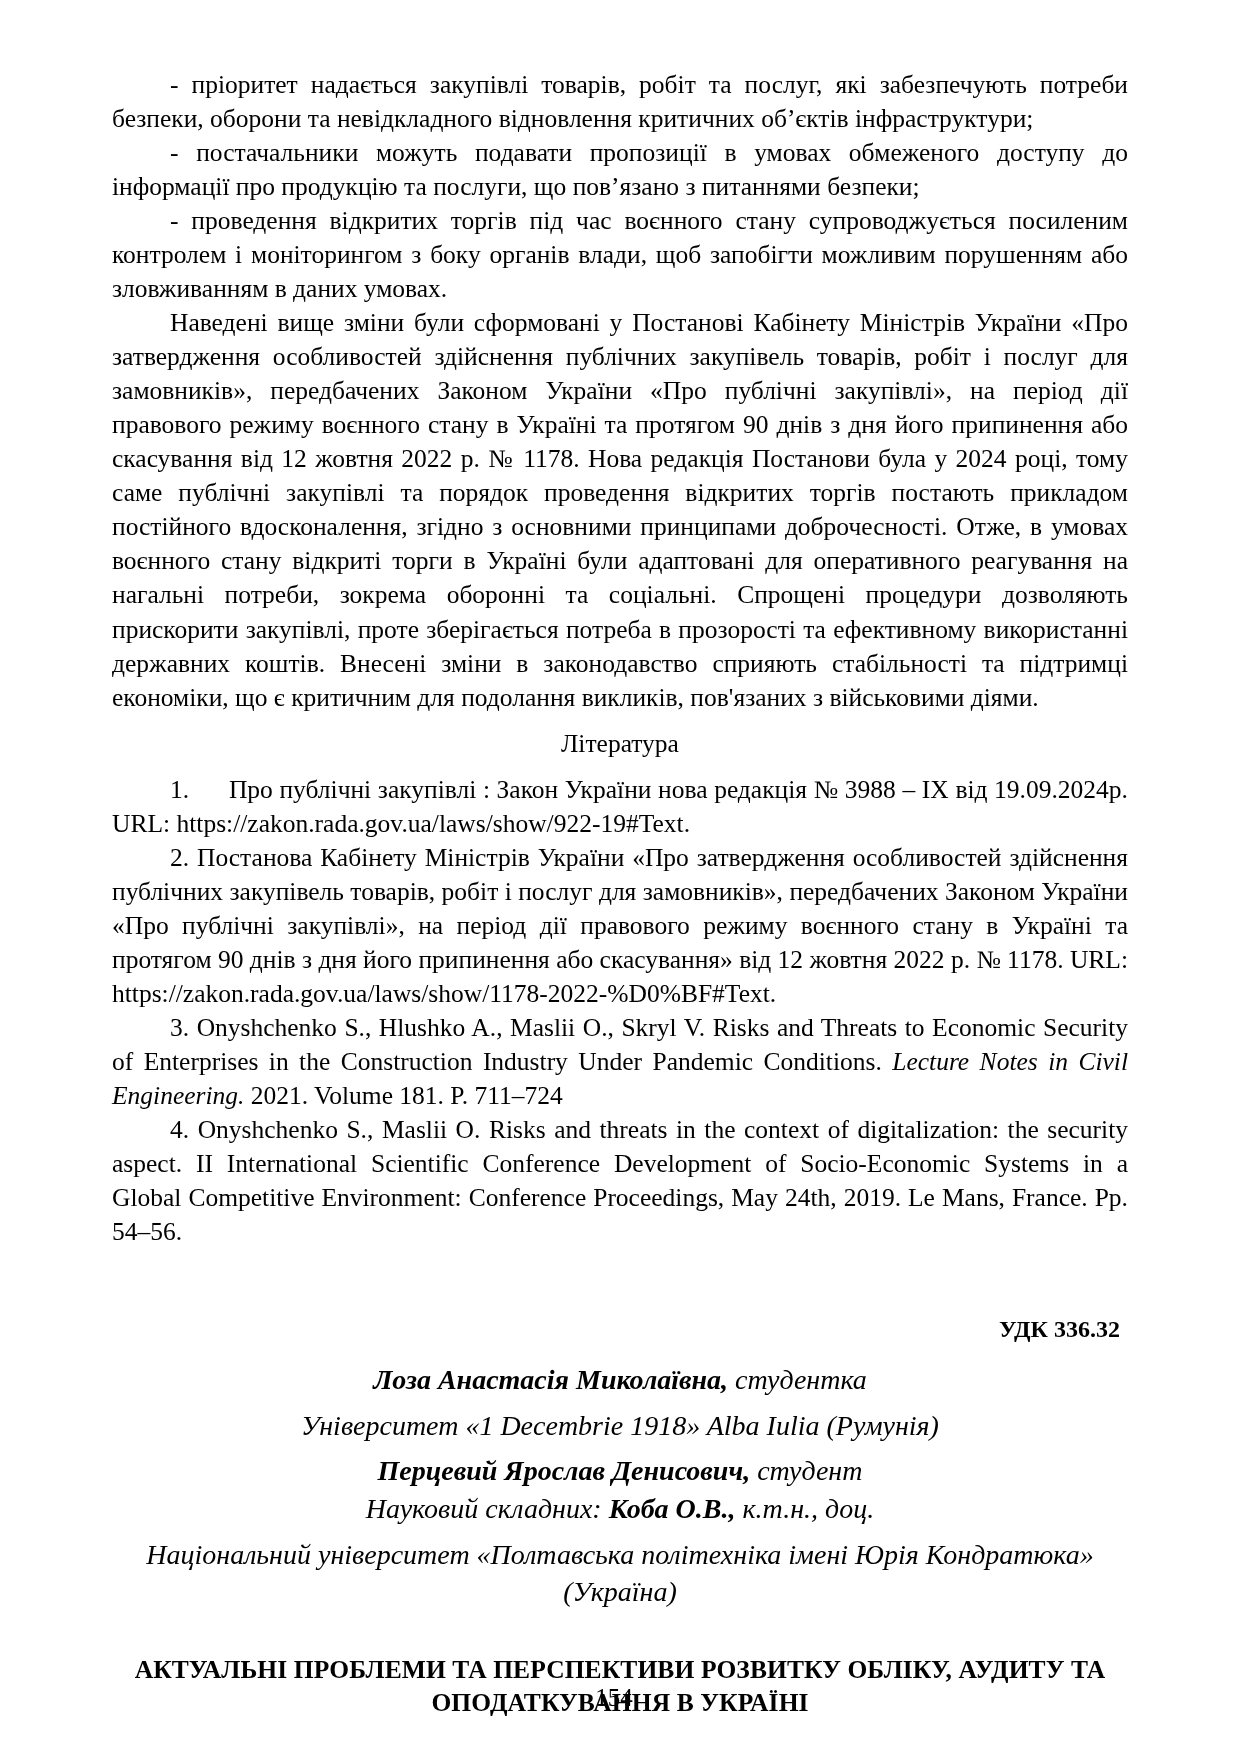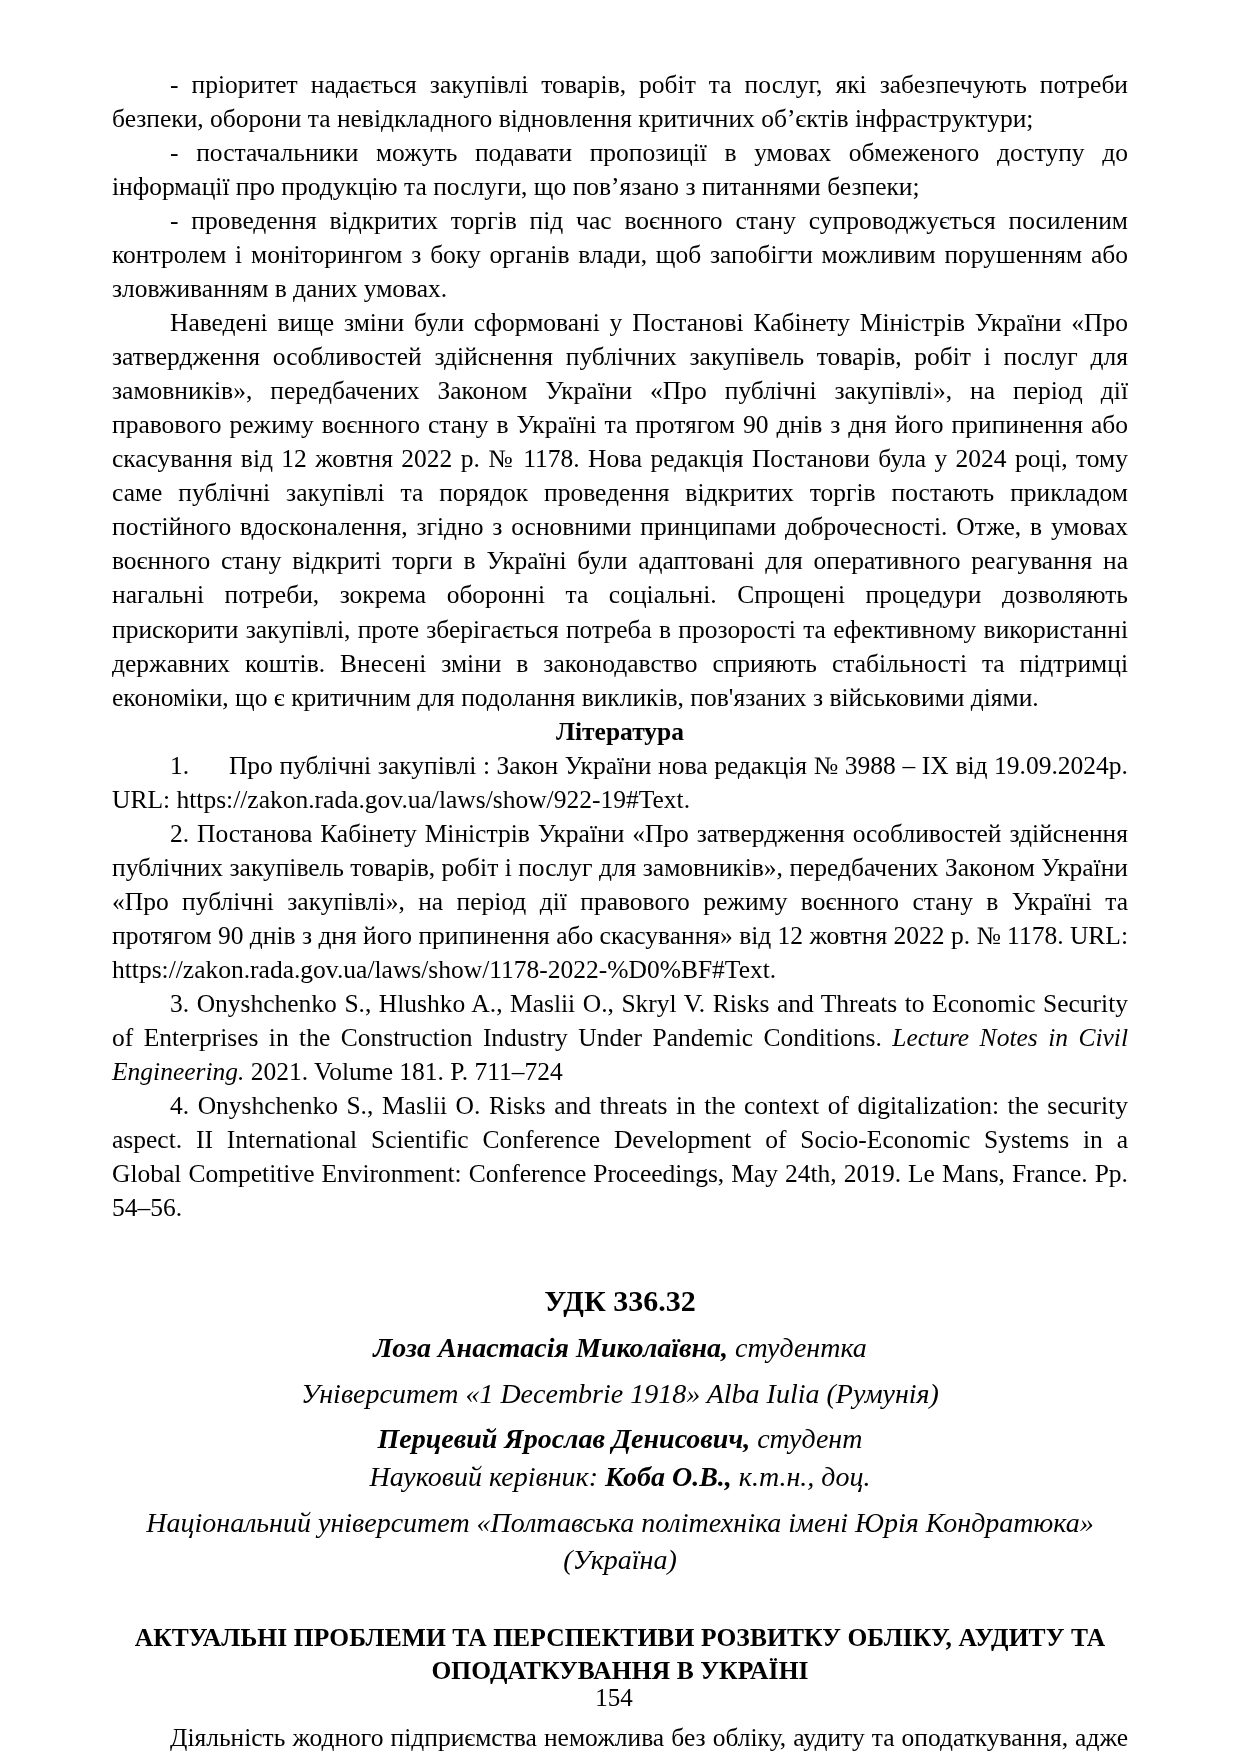--- a/index.html
+++ b/index.html
@@ -27,41 +27,41 @@
     text-align: justify;
     text-justify: inter-word;
     margin: 0;
     hyphens: none;
   }
   .indent {
     text-indent: 58px;
   }
   .center-head {
     text-align: center;
-    font-weight: bold;
+    font-weight: normal;
     font-size: 25.5px;
     line-height: 1.335;
-    margin: 0;
+    margin: 12px;
   }
   .ref {
     font-size: 25.5px;
     line-height: 1.335;
     text-align: justify;
     margin: 0;
     text-indent: 58px;
   }
   .ital {
     font-style: italic;
   }
   .udk {
-    font-size: 30px;
+    font-size: 24px;
     font-weight: bold;
     line-height: 1.335;
-    margin: 0;
-    text-align: center;
+    margin: 8px;
+    text-align: right;
   }
   .author-block {
     text-align: center;
     font-size: 28px;
     line-height: 1.345;
   }
   .author-line {
     margin: 0;
   }
   .author-name {
@@ -119,21 +119,21 @@
   <div class="spacer-lg"></div>
 
   <p class="udk">УДК 336.32</p>
 
   <div class="spacer-xs"></div>
 
   <div class="author-block">
     <p class="author-line"><span class="author-name">Лоза Анастасія Миколаївна,</span><span class="author-role"> студентка</span></p>
     <p class="affil">Університет «1 Decembrie 1918» Alba Iulia (Румунія)</p>
     <p class="author-line"><span class="author-name">Перцевий Ярослав Денисович,</span><span class="author-role"> студент</span></p>
-    <p class="author-line"><span class="author-role">Науковий керівник: </span><span class="author-name">Коба О.В.,</span><span class="author-role"> к.т.н., доц.</span></p>
+    <p class="author-line"><span class="author-role">Науковий складних: </span><span class="author-name">Коба О.В.,</span><span class="author-role"> к.т.н., доц.</span></p>
     <p class="affil">Національний університет «Полтавська політехніка імені Юрія Кондратюка» (Україна)</p>
   </div>
 
   <div class="spacer-md"></div>
 
   <div>
     <p class="article-title">АКТУАЛЬНІ ПРОБЛЕМИ ТА ПЕРСПЕКТИВИ РОЗВИТКУ ОБЛІКУ, АУДИТУ ТА</p>
     <p class="article-title">ОПОДАТКУВАННЯ В УКРАЇНІ</p>
   </div>
 

